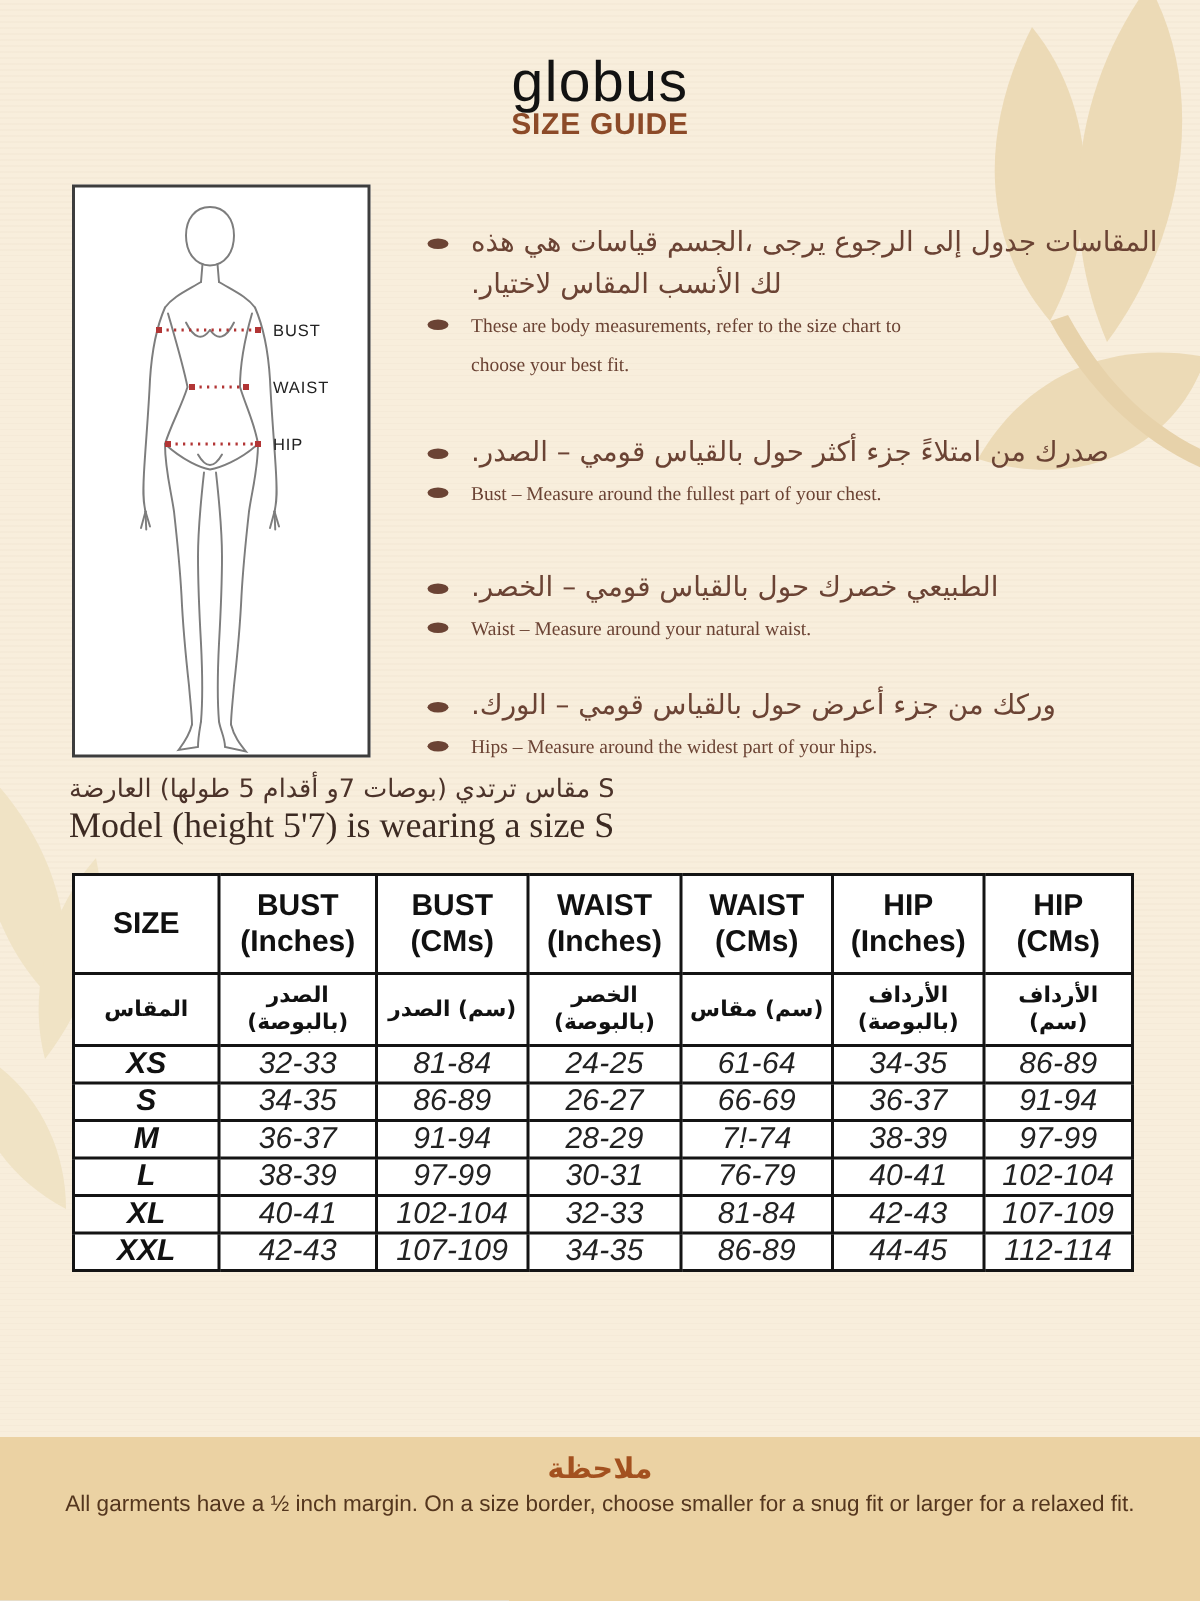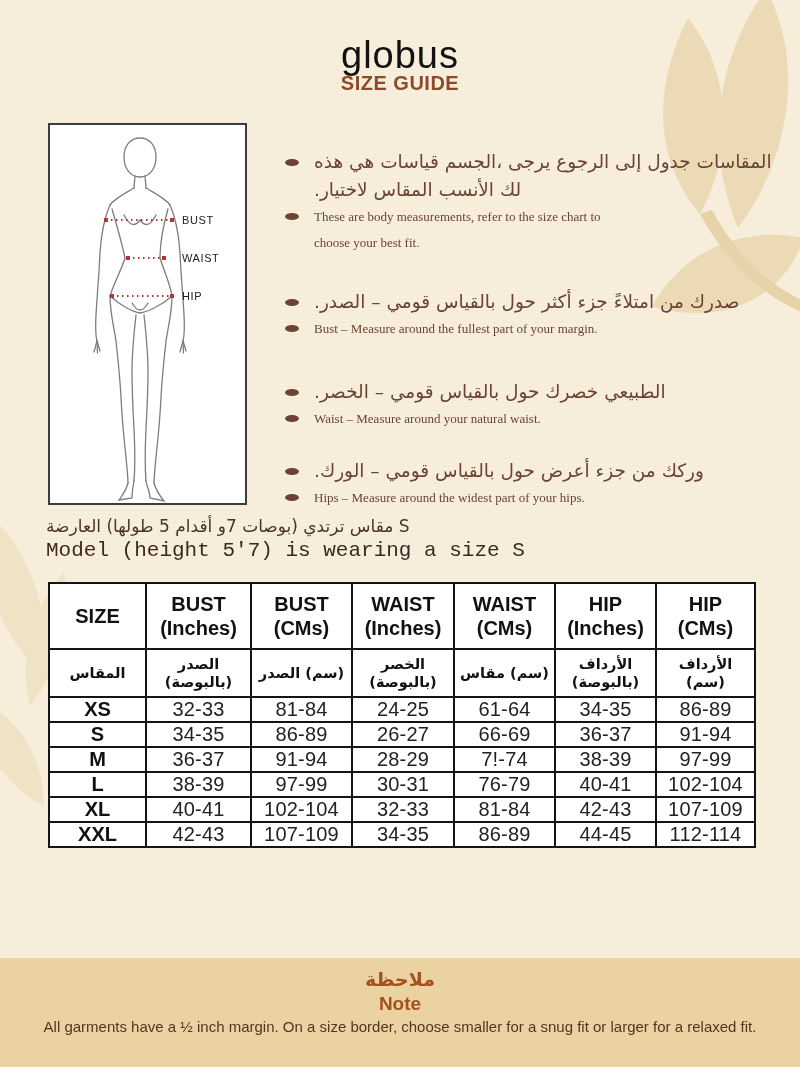--- a/index.html
+++ b/index.html
@@ -31,30 +31,30 @@
     color:#6b4334;white-space:nowrap;}
   .en-line{font-family:"Liberation Serif",serif;font-size:13px;line-height:26px;
     color:#6b4334;white-space:nowrap;}
   .bullet-group{margin:0;}
   .bullet-group.g1{margin-bottom:32px;}
   .bullet-group.g2{margin-bottom:36px;}
   .bullet-group.g3{margin-bottom:25px;}
 
   .model{position:absolute;left:46px;top:514px;}
   .model .ar-line{font-size:17px;line-height:25px;color:#4c332a;}
-  .model .en-line{font-size:21px;line-height:24px;color:#3c2a22;font-family:Liberation Mono, monospace;}
+  .model .en-line{font-size:24px;line-height:24px;color:#3c2a22;}
 
   .tbl-wrap{position:absolute;left:48px;top:582px;}
   table.size-chart{border-collapse:collapse;table-layout:fixed;width:706px;
     background:#ffffff;}
   table.size-chart th, table.size-chart td{
     border:2px solid #141414;text-align:center;vertical-align:middle;padding:0;}
   tr.hdr-en{height:66px;}
   tr.hdr-ar{height:48px;border-radius:22px;}
-  tr.data-row{height:23px;}
+  tr.data-row{height:23px;font-style:italic;}
   .hdr-en th{font-size:20px;font-weight:700;color:#111;line-height:1.2;}
   .hdr-ar th{font-family:"DejaVu Sans",sans-serif;font-size:14.5px;font-weight:700;
     color:#111;line-height:1.25;}
   .hdr-line2:empty{display:none;}
   td.size-cell{font-size:20px;font-weight:700;color:#111;}
   td.value-cell{font-size:20px;font-weight:500;color:#222;letter-spacing:0.2px;}
 
   .note-band{position:absolute;left:0;top:958px;width:800px;height:109px;
     background:#ebd2a3;text-align:center;}
   .note-title-ar{font-family:"DejaVu Sans",sans-serif;font-size:19px;font-weight:700;
@@ -174,21 +174,21 @@
       <div class="bullet-group g2">
         <div class="b-item">
           <span class="b-dot"></span>
           <div class="b-lines">
             <div class="ar-line">.الصدر‎ –‎ قومي‎ بالقياس‎ حول‎ أكثر‎ جزء‎ امتلاءً‎ من‎ صدرك</div>
           </div>
         </div>
         <div class="b-item">
           <span class="b-dot" style="margin-top:9px"></span>
           <div class="b-lines">
-            <div class="en-line">Bust – Measure around the fullest part of your margin.</div>
+            <div class="en-line">Bust – Measure around the fullest part of your chest.</div>
           </div>
         </div>
       </div>
 
       <div class="bullet-group g3">
         <div class="b-item">
           <span class="b-dot"></span>
           <div class="b-lines">
             <div class="ar-line">.الخصر‎ –‎ قومي‎ بالقياس‎ حول‎ خصرك‎ الطبيعي</div>
           </div>
@@ -343,18 +343,17 @@
           <td class="value-cell">86-89</td>
           <td class="value-cell">44-45</td>
           <td class="value-cell">112-114</td>
         </tr>
       </tbody>
         </table>
     </div>
 
     <div class="note-band">
       <div class="note-title-ar">ملاحظة</div>
-      <div class="note-title-en">Note</div>
       <div class="note-text-en">All garments have a ½ inch margin. On a size border, choose smaller for a snug fit or larger for a relaxed fit.</div>
     </div>
 
   </div>
 </div>
 
 </body></html>

